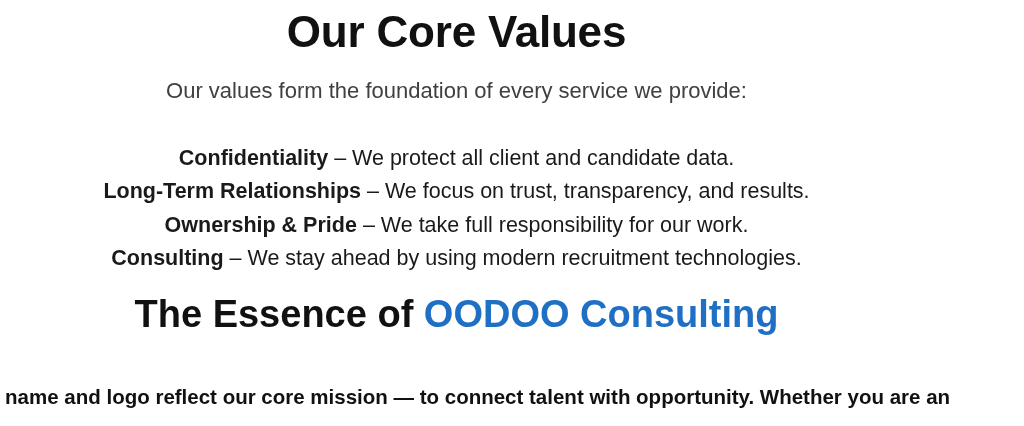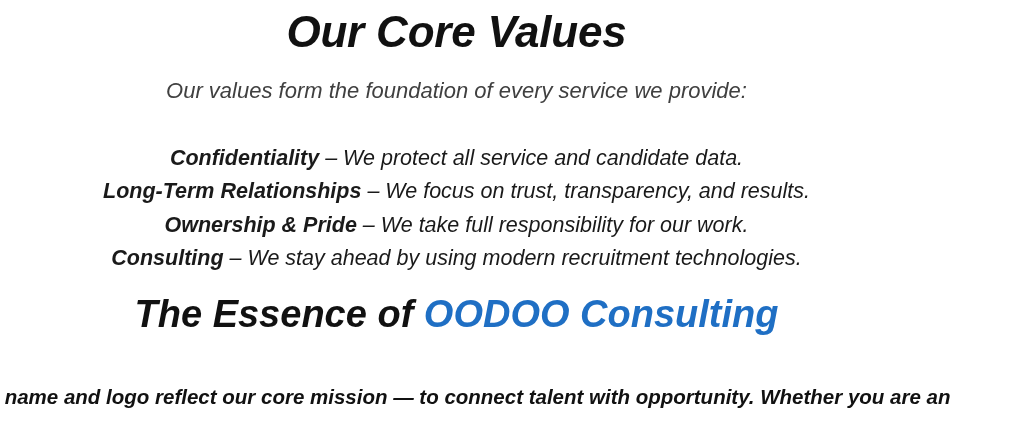--- a/index.html
+++ b/index.html
@@ -16,21 +16,20 @@
   }
   .slide {
     width: 913px;
     height: 426px;
     box-sizing: border-box;
     padding: 4px 0 0 0;
     display: flex;
     flex-direction: column;
     align-items: center;
     text-align: center;
-    font-style: italic;
   }
   .title {
     font-size: 44px;
     font-weight: bold;
     letter-spacing: -0.2px;
     line-height: 1.08;
     margin: 4px 0 0 0;
     color: #111111;
   }
   .intro {
@@ -92,21 +91,21 @@
 
 <div class="slide">
 
   <h1 class="title">Our Core Values</h1>
 
   <p class="intro">Our values form the foundation of every service we provide:</p>
 
   <div class="values">
 
     <div class="value-line">
-      <span class="value-name">Confidentiality</span><span class="value-sep"> – </span><span class="value-desc">We protect all service and candidate data.</span>
+      <span class="value-name">Confidentiality</span><span class="value-sep"> – </span><span class="value-desc">We protect all client and candidate data.</span>
     </div>
 
     <div class="value-line">
       <span class="value-name">Long-Term Relationships</span><span class="value-sep"> – </span><span class="value-desc">We focus on trust, transparency, and results.</span>
     </div>
 
     <div class="value-line">
       <span class="value-name">Ownership &amp; Pride</span><span class="value-sep"> – </span><span class="value-desc">We take full responsibility for our work.</span>
     </div>
 

